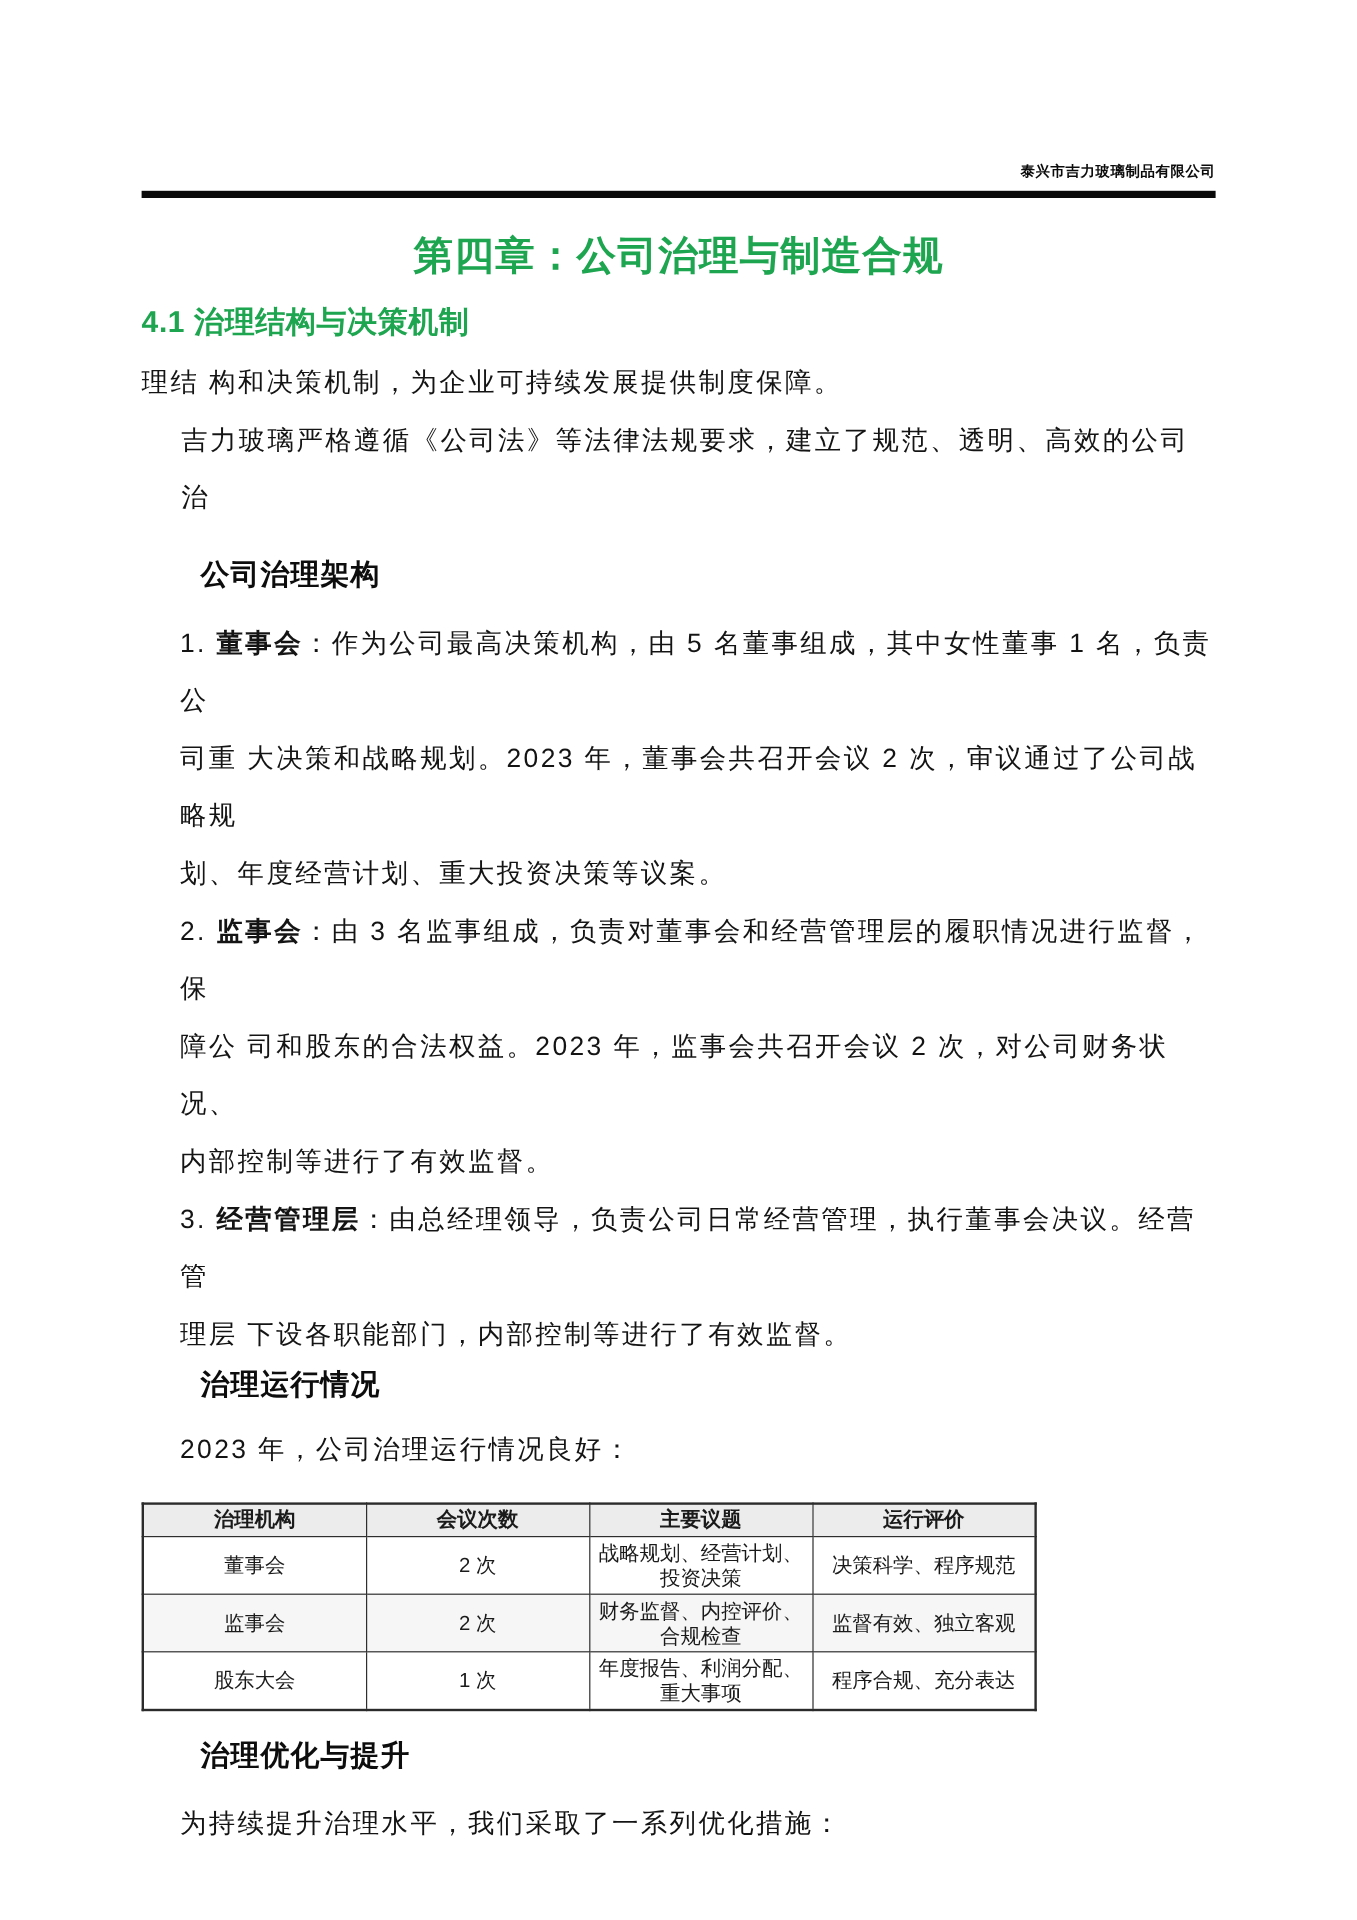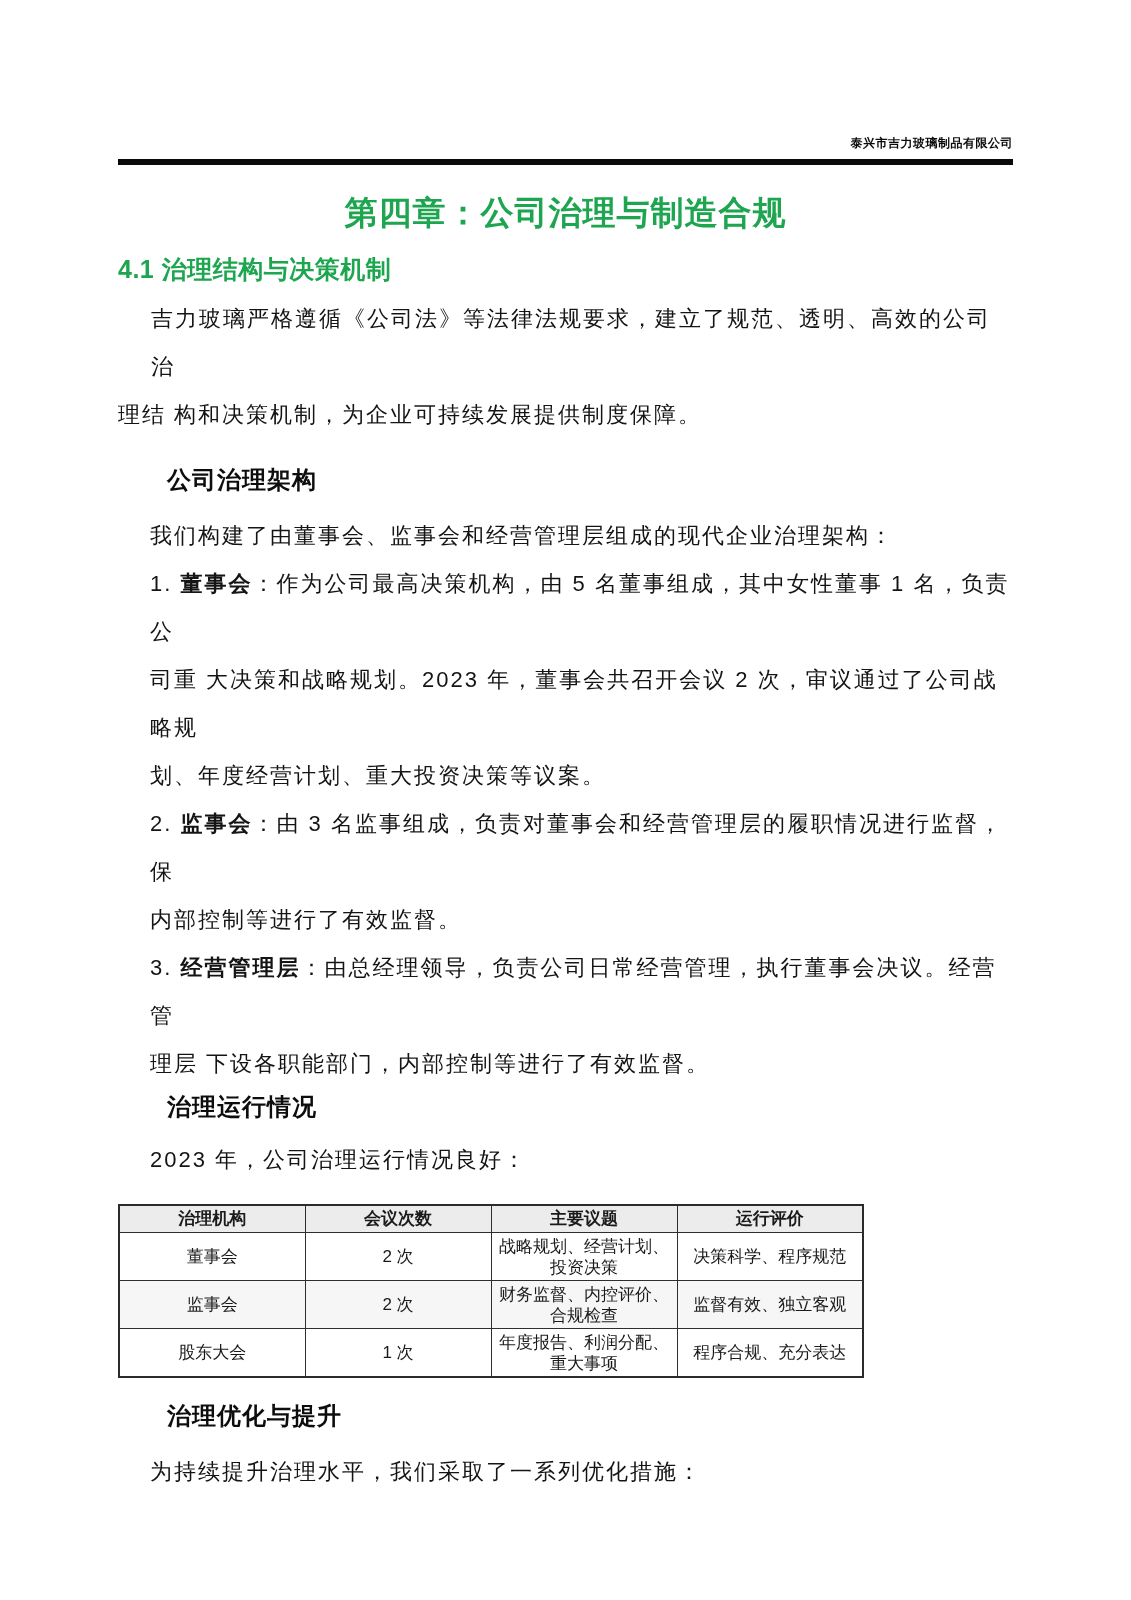--- a/index.html
+++ b/index.html
@@ -70,36 +70,36 @@
     <div class="doc-header">
       <div class="company-name">泰兴市吉力玻璃制品有限公司</div>
       <div class="header-rule"></div>
     </div>
 
     <div class="chapter-title">第四章：公司治理与制造合规</div>
 
     <div class="section-number-heading">4.1 治理结构与决策机制</div>
 
     <div class="p-intro">
+      <div class="line">理结 构和决策机制，为企业可持续发展提供制度保障。</div>
       <div class="line indent-first">吉力玻璃严格遵循《公司法》等法律法规要求，建立了规范、透明、高效的公司治</div>
-      <div class="line">理结 构和决策机制，为企业可持续发展提供制度保障。</div>
     </div>
 
     <div class="sec-heading sh-structure">公司治理架构</div>
     <div class="sec-body">
-      <div class="line">我们构建了由董事会、监事会和经营管理层组成的现代企业治理架构：</div>
 
       <div>
         <div class="line"><span>1. </span><span class="b">董事会</span><span>：作为公司最高决策机构，由 5 名董事组成，其中女性董事 1 名，负责公</span></div>
         <div class="line">司重 大决策和战略规划。2023 年，董事会共召开会议 2 次，审议通过了公司战略规</div>
         <div class="line">划、年度经营计划、重大投资决策等议案。</div>
       </div>
 
       <div>
         <div class="line"><span>2. </span><span class="b">监事会</span><span>：由 3 名监事组成，负责对董事会和经营管理层的履职情况进行监督，保</span></div>
+        <div class="line">障公 司和股东的合法权益。2023 年，监事会共召开会议 2 次，对公司财务状况、</div>
         <div class="line">内部控制等进行了有效监督。</div>
       </div>
 
       <div>
         <div class="line"><span>3. </span><span class="b">经营管理层</span><span>：由总经理领导，负责公司日常经营管理，执行董事会决议。经营管</span></div>
         <div class="line">理层 下设各职能部门，内部控制等进行了有效监督。</div>
       </div>
     </div>
 
     <div class="sec-heading sh-operation">治理运行情况</div>

